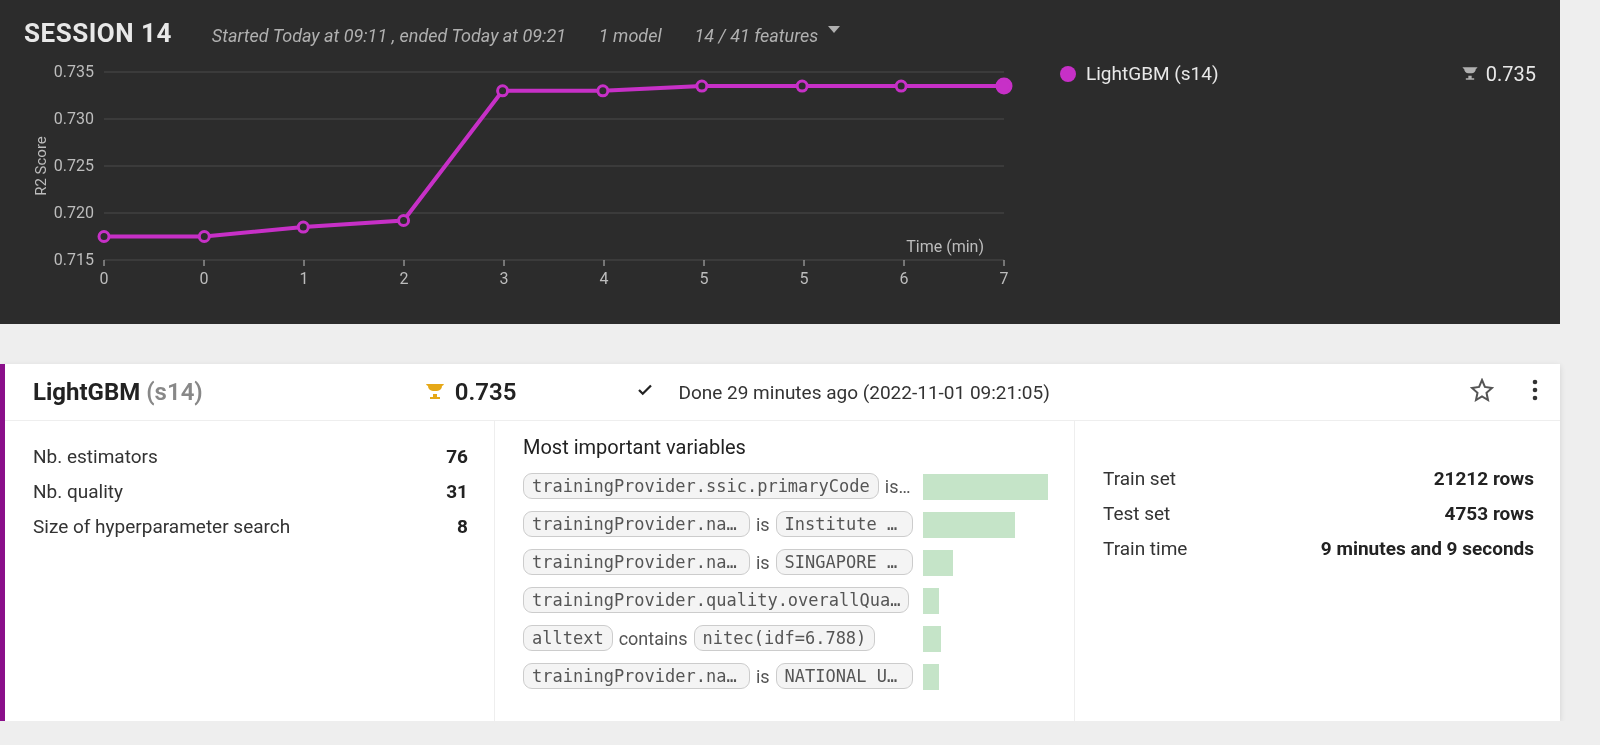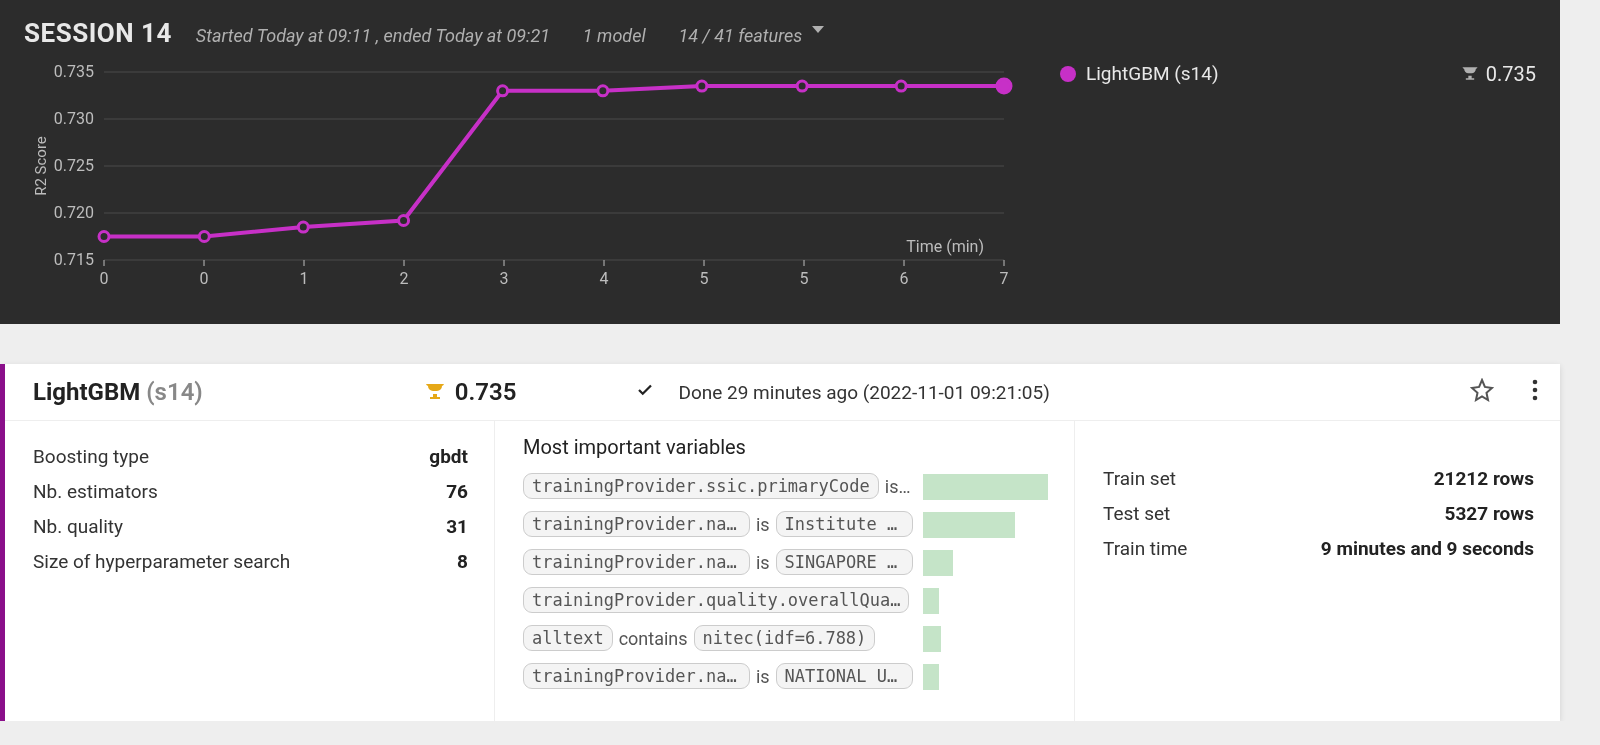--- a/index.html
+++ b/index.html
@@ -29,21 +29,21 @@
   .session-panel {
     background: var(--bg-dark);
     color: var(--text-light);
     padding: 18px 24px 14px 24px;
     width: 1560px;
     margin: 0 0 40px 0;
   }
   .session-header {
     display: flex;
     align-items: baseline;
-    gap: 24px;
+    gap: 40px;
     margin-bottom: 14px;
   }
   .session-title {
     font-size: 26px;
     font-weight: 700;
     letter-spacing: 0.5px;
   }
   .session-meta {
     font-style: italic;
     color: var(--text-dim);
@@ -315,24 +315,20 @@
           <circle cx="3" cy="12" r="2.3"></circle>
           <circle cx="3" cy="20" r="2.3"></circle>
         </svg>
     </span>
   </div>
 
   <div class="model-card-body">
     <div class="col col-params">
       <div class="kv-rows" id="params-rows">
           <div class="kv-row">
-            <span class="k">Boosting type</span>
-            <span class="v">gbdt</span>
-          </div>
-          <div class="kv-row">
             <span class="k">Nb. estimators</span>
             <span class="v">76</span>
           </div>
           <div class="kv-row">
             <span class="k">Nb. quality</span>
             <span class="v">31</span>
           </div>
           <div class="kv-row">
             <span class="k">Size of hyperparameter search</span>
             <span class="v">8</span>
@@ -390,21 +386,21 @@
         </div>
     </div>
     <div class="col col-stats">
       <div class="kv-rows" id="stats-rows">
           <div class="kv-row">
             <span class="k">Train set</span>
             <span class="v">21212 rows</span>
           </div>
           <div class="kv-row">
             <span class="k">Test set</span>
-            <span class="v">5327 rows</span>
+            <span class="v">4753 rows</span>
           </div>
           <div class="kv-row">
             <span class="k">Train time</span>
             <span class="v">9 minutes and 9 seconds</span>
           </div>
         </div>
     </div>
   </div>
 </div>
 

